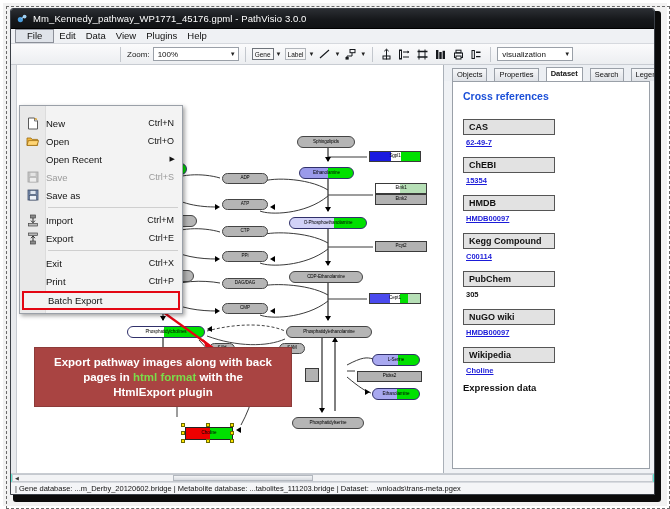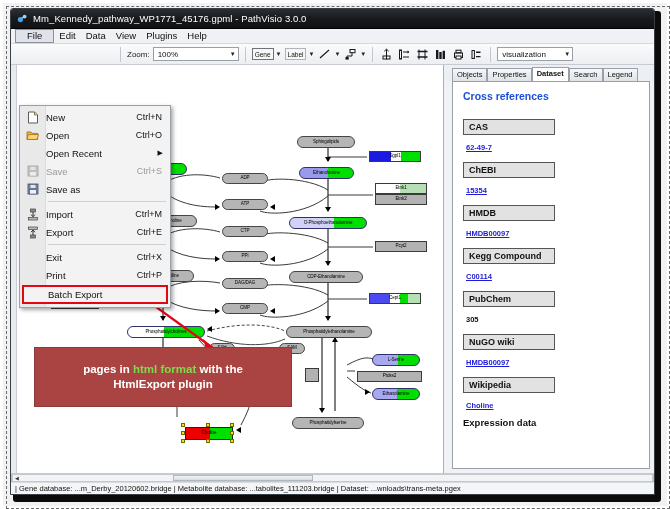--- a/index.html
+++ b/index.html
@@ -107,21 +107,21 @@
     position:absolute;left:0;top:0;width:6px;height:100%;
     background:#e8eaed;border-right:1px solid #c8ccd2;
   }
   
   #side-pane {
     flex:0 0 210px; background:#f0f2f5; display:flex; flex-direction:column;
     min-width:0;
   }
   #tabstrip {
     height:16px; flex:0 0 16px; display:flex; align-items:flex-end;
-    padding-left:8px; gap:0; background:#eceff3;
+    padding-left:8px; gap:7px; background:#eceff3;
   }
   .tab {
     font-size:7.5px; color:#111; padding:1.5px 4px 1px;
     border:1px solid #9aa0a8; border-bottom:none;
     background:linear-gradient(180deg,#f6f7f9,#dfe2e7);
     line-height:10px; white-space:nowrap;
   }
   .tab.active { background:#ffffff; font-weight:bold; padding-bottom:2px; }
   #backpage {
     flex:1 1 auto; background:#ffffff; margin:0 4px 4px 8px;
@@ -131,21 +131,21 @@
   #xrefs-title {
     color:#1b4fd8; font-weight:bold; font-size:10.5px; margin-bottom:14px;
   }
   .xref-row { margin-bottom:7px; }
   .xref-head {
     border:1px solid #555; background:#e2e2e2;
     font-weight:bold; font-size:9px; color:#111;
     padding:2px 5px; display:inline-block; width:92px;
   }
   .xref-val {
-    font-size:7.5px; font-weight:bold; margin-top:8px; margin-left:3px;
+    font-size:7.5px; font-weight:bold; margin-top:3px; margin-left:3px;
     color:#1b1bd8; text-decoration:underline;
   }
   .xref-val.plain { color:#111; text-decoration:none; }
   #expression-data {
     font-weight:bold; font-size:9.5px; color:#111; 
   }
   
   #statusbar {
     flex:0 0 21px; height:16px; background:#5eead4;
     border-top:1px solid #c8ccd2; display:flex; flex-direction:column;
@@ -161,24 +161,24 @@
     background:linear-gradient(180deg,#f3f4f6,#d9dce1); border:1px solid #b3b8bf;
   }
   #hscroll .arrow { font-size:5px; color:#333; width:8px; text-align:center; }
   #status-text {
     font-size:7.5px; color:#111; padding:1px 0 2px 4px;
     border-top:1px solid #d8dbe0; background:#f4f5f7;
     white-space:nowrap; overflow:hidden;
   }
   
   #file-menu {
-    position:absolute; left:8px; top:40px; width:152px;
+    position:absolute; left:8px; top:40px; width:164px;
     background:#f3f3f3; border:1px solid #9aa0a8;
     box-shadow:2px 2px 4px rgba(0,0,0,.35);
-    z-index:60; padding:2px 0 2px 0;
+    z-index:60; padding:8px 0 2px 0;
   }
   #file-menu .gutter {
     position:absolute; left:0; top:0; bottom:0; width:26px;
     background:#e9e9e9; border-right:1px solid #dcdcdc;
   }
   .fm-item {
     position:relative; display:flex; align-items:center;
     height:18px; font-size:9.5px; color:#111; padding-left:26px;
     z-index:2;
   }
@@ -523,20 +523,21 @@
           <span class="handle" style="left:164px;top:374px"></span>
           <span class="handle" style="left:189px;top:374px"></span>
           <span class="handle" style="left:213px;top:374px"></span>
 
           <svg id="red-arrow" width="440" height="400">
             <line x1="60" y1="185" x2="196" y2="283" stroke="#e30613" stroke-width="2.2"></line>
             <polygon points="196,283 186,274 190,287" fill="#e30613"></polygon>
           </svg>
 
           <div id="callout">
+            <div>Export pathway images along with back</div>
             <div>
               <span>pages in </span><span class="hl">html format</span><span> with the</span>
             </div>
             <div>HtmlExport plugin</div>
           </div>
 
         </div>
       </div>
 
       <div id="side-pane">

